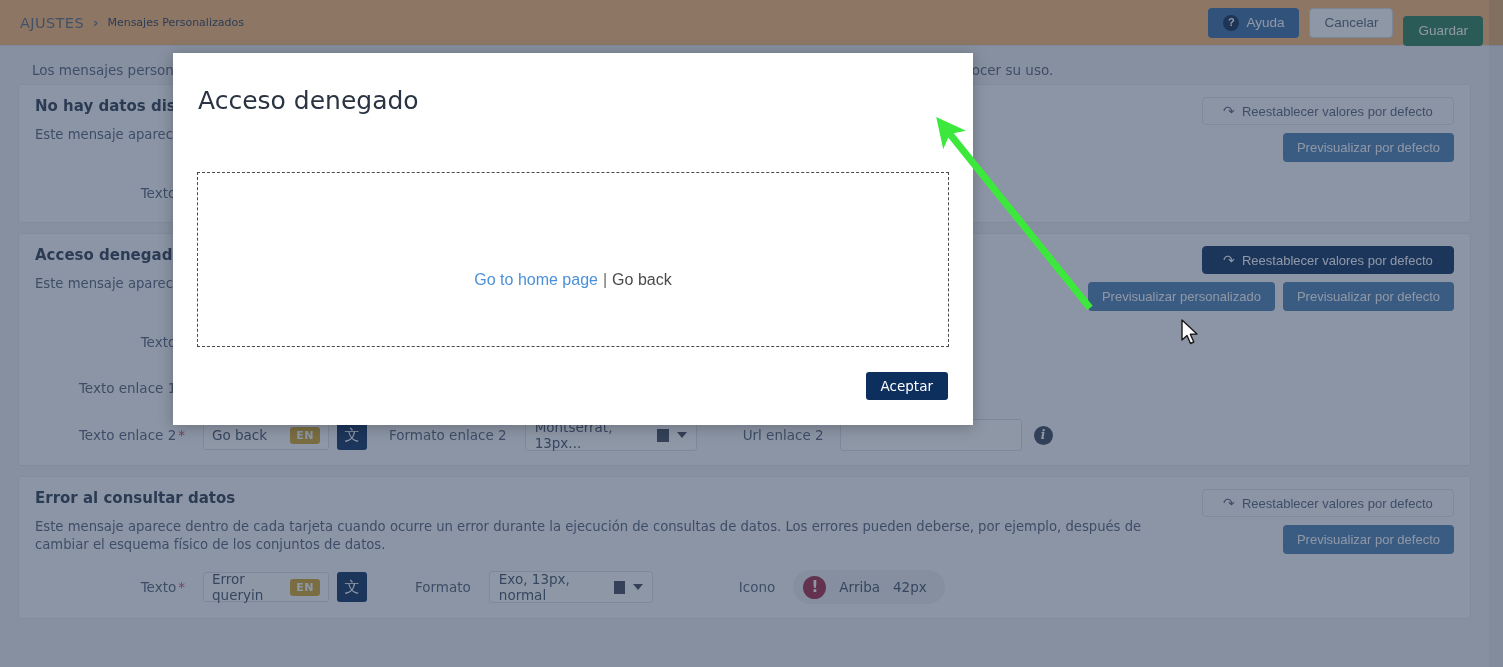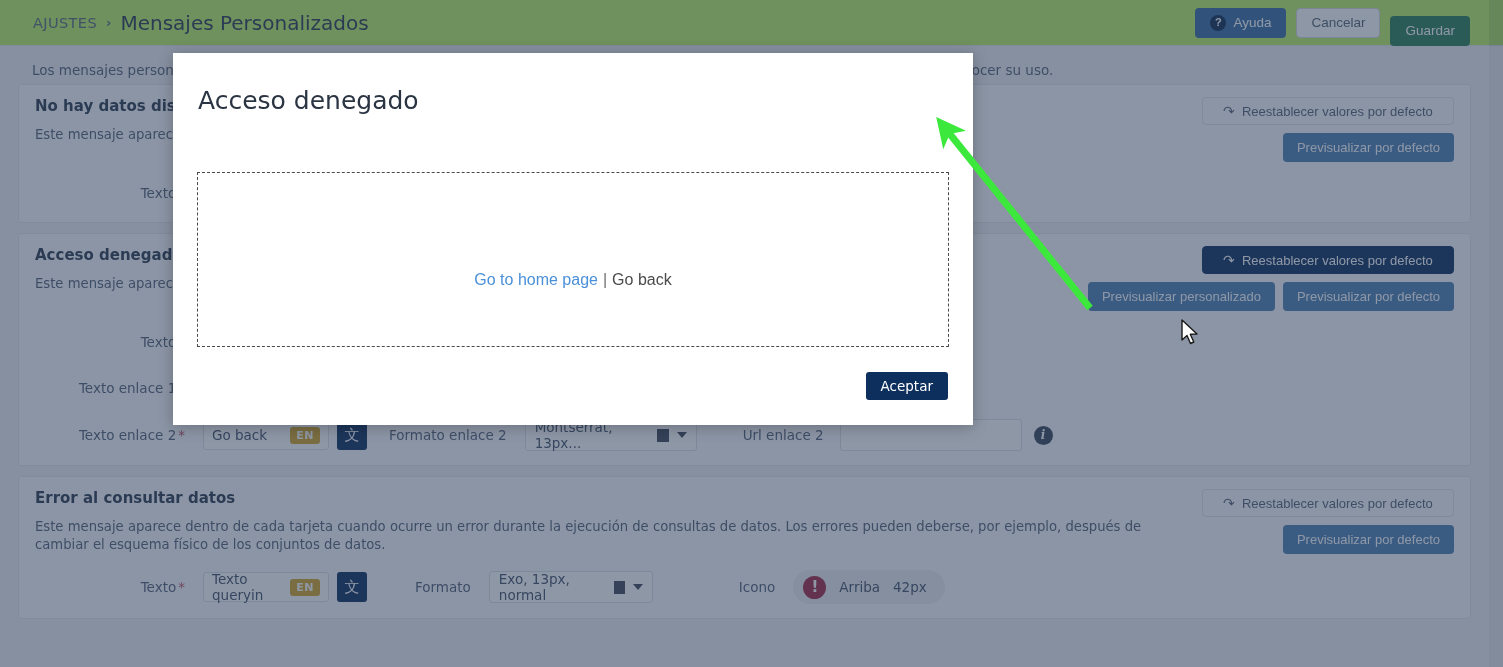--- a/index.html
+++ b/index.html
@@ -11,29 +11,29 @@
   }
 
   
   #page {
     position: absolute; inset: 0;
     background: #ffffff;
   }
 
   .topbar {
     position: absolute; top: 0; left: 0; right: 0; height: 46px;
-    background: #bef264;
+    background: #fdba74;
     display: flex; align-items: center;
-    padding: 0 33px;
+    padding: 0 20px;
     border-bottom: 1px solid #e2e4e8;
   }
   .breadcrumb { display: flex; align-items: center; gap: 9px; font-size: 15px; }
   .bc-root { color: #5c6b7f; letter-spacing: .4px; font-size: 14.5px; }
   .bc-sep { color: #5c6b7f; font-size: 13px; font-weight: bold; }
-  .bc-current { color: #2e3d52; font-size: 20px; }
+  .bc-current { color: #2e3d52; font-size: 11px; }
 
   .topbar-actions { margin-left: auto; display: flex; align-items: center; gap: 10px; }
   .btn { border-radius: 4px; font-size: 13.5px; cursor: pointer; border: 1px solid transparent;
          display: inline-flex; align-items: center; justify-content: center; gap: 7px;
          padding: 0 14px; height: 30px; white-space: nowrap; }
   .btn-help { background: #3a6ea5; color: #ffffff; }
   .btn-help .qmark {
     width: 16px; height: 16px; border-radius: 50%;
     background: #0f2d52; color: #fff; font-size: 11px; font-weight: bold;
     display: inline-flex; align-items: center; justify-content: center; line-height: 1;
@@ -299,21 +299,21 @@
             <span>Reestablecer valores por defecto</span>
           </button>
           <button class="btn btn-prev">Previsualizar por defecto</button>
         </div>
       </div>
       <div class="row">
         <div class="fld-label" style="width:150px">
           <span>Texto</span><span class="req">*</span>
         </div>
         <div class="txtinput" style="width:126px; margin-left:18px;">
-          <span>Texto queryin</span>
+          <span>Error queryin</span>
           <span class="lang-badge">EN</span>
         </div>
         <div class="i18n-btn">文</div>
         <div class="fld-label" style="margin-left:48px;">Formato</div>
         <div class="selectbox" style="width:164px; margin-left:18px;">
           <span>Exo, 13px, normal</span>
           <span class="swatch"></span>
           <span class="caret"></span>
         </div>
         <div class="fld-label" style="margin-left:86px;">Icono</div>

